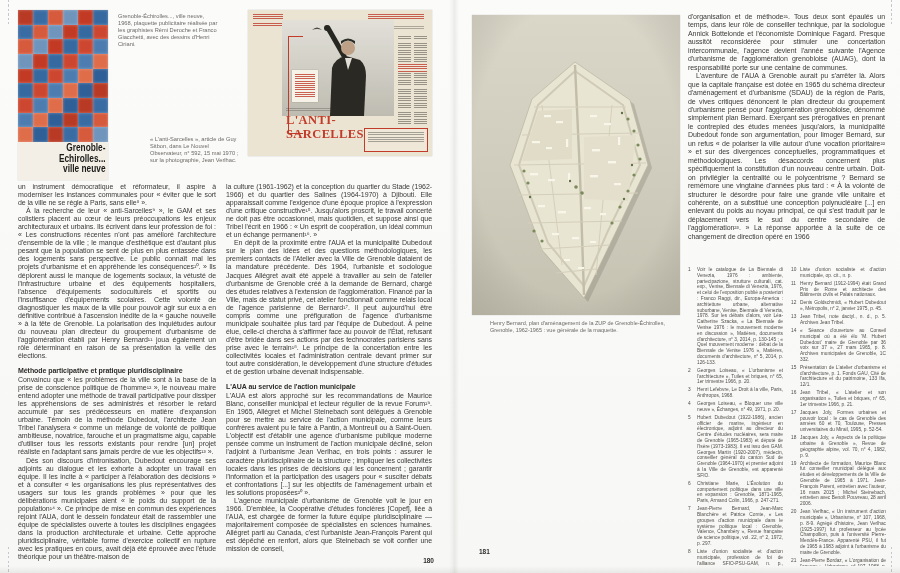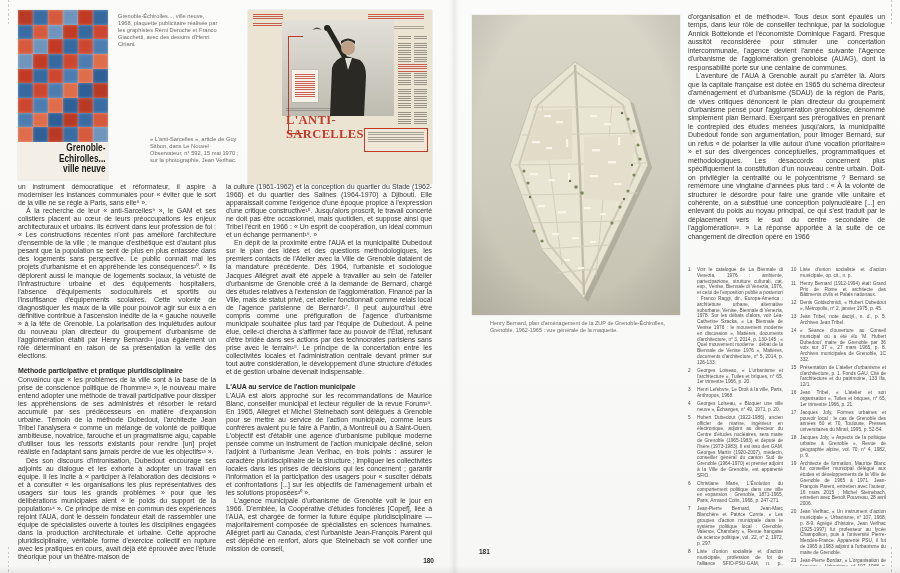--- a/index.html
+++ b/index.html
@@ -23,21 +23,21 @@
   .fncol{font-size:4.8px;line-height:5.8px;color:#514f4b;text-align:justify;overflow:hidden;}
   .fn{position:relative;padding-left:9px;margin-bottom:2.2px;}
   .fn .n{position:absolute;left:0;top:0;}
   
   #poster{left:18px;top:10px;width:90px;height:170px;background:#f3efe6;box-shadow:0 0 1px rgba(0,0,0,.25);}
   #poster-tiles{position:absolute;left:0;top:0;width:90px;height:132px;display:grid;
                 grid-template-columns:repeat(6,1fr);grid-template-rows:repeat(9,1fr);}
   #poster-title{position:absolute;left:0;top:133px;width:87px;height:34px;text-align:right;padding-right:3px;
                 color:#191917;font-weight:bold;font-size:10px;line-height:10.5px;transform:scaleX(.83);transform-origin:right;}
   
-  #magazine{left:248px;top:10px;width:184px;height:174px;background:#ece4d3;box-shadow:0 0 1px rgba(0,0,0,.3);overflow:hidden;}
+  #magazine{left:248px;top:10px;width:184px;height:146px;background:#ece4d3;box-shadow:0 0 1px rgba(0,0,0,.3);overflow:hidden;}
   .mt{background-image:repeating-linear-gradient(180deg,rgba(45,43,38,0.55) 0 0.9px,transparent 0.9px 2.3px);}
   .mt-red{background-image:repeating-linear-gradient(180deg,rgba(186,48,32,0.75) 0 0.9px,transparent 0.9px 2.2px);}
   #headline{position:absolute;left:38px;top:104px;font-family:"Liberation Serif",serif;font-weight:bold;
             color:#c23a28;font-size:12.5px;line-height:13.5px;letter-spacing:.4px;}
   
   #maquette{left:472px;top:15px;width:208px;height:300px;box-shadow:0 0 1px rgba(0,0,0,.25);}
 </style>
 </head>
 <body>
 

